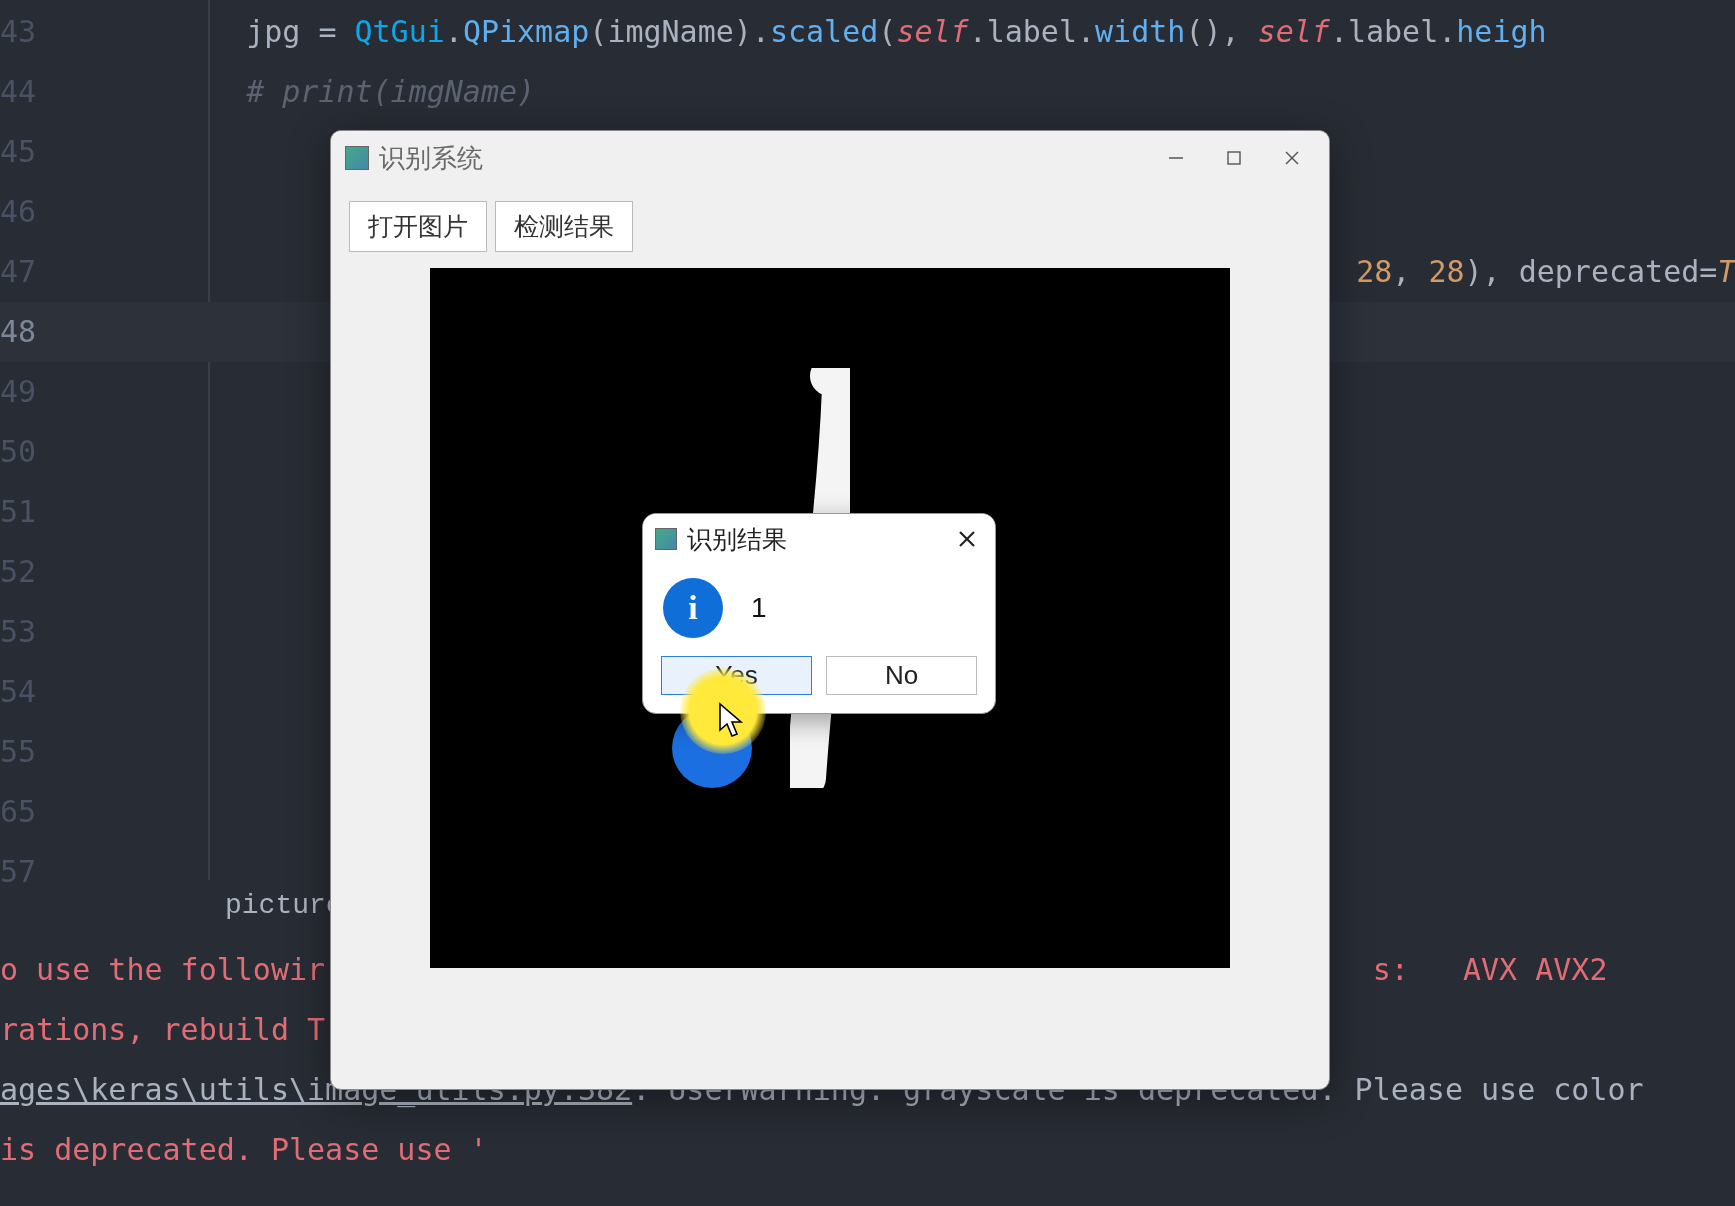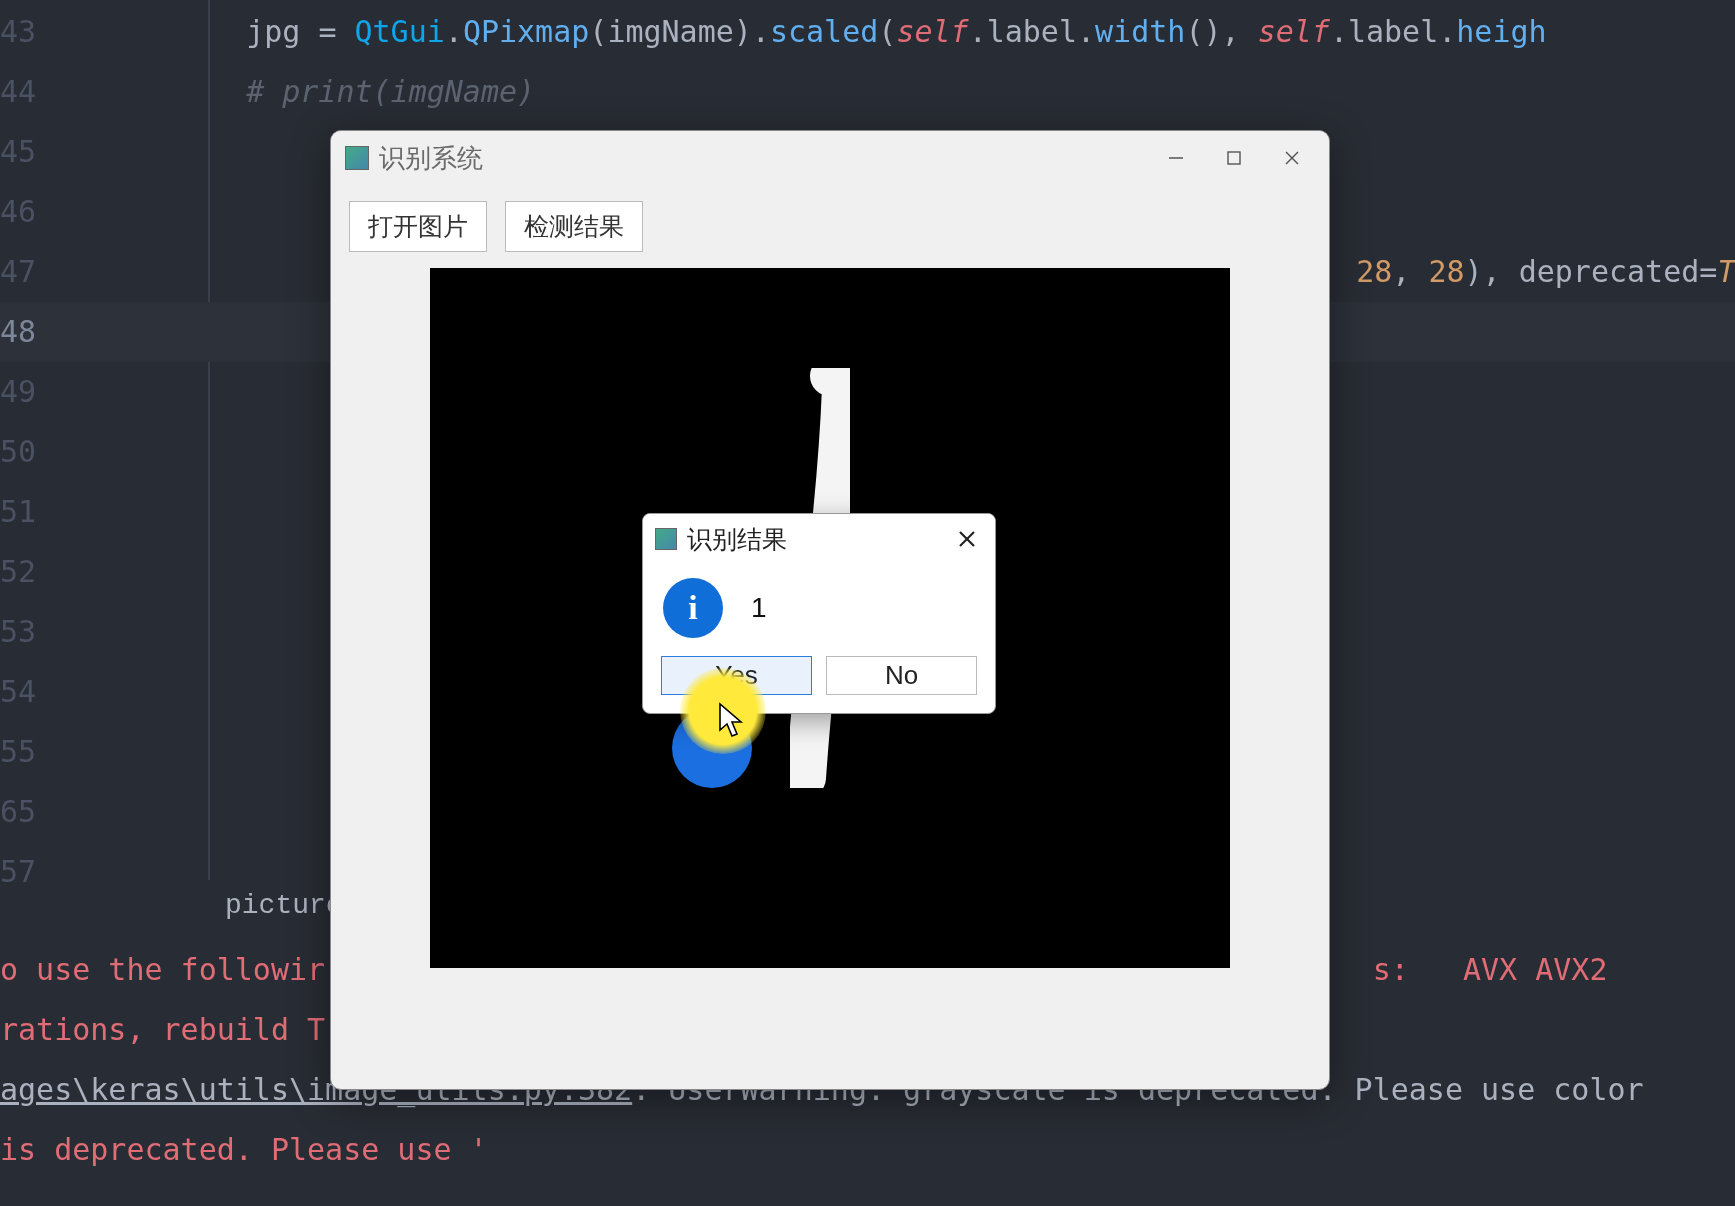--- a/index.html
+++ b/index.html
@@ -32,27 +32,27 @@
   .term-path { color:#abb2bf; text-decoration:underline; }
   .term-msg { color:#abb2bf; }
 
   .app-window { position:absolute; left:330px; top:130px; width:1000px; height:960px; background:#f0f0f0; border:1px solid #888; border-radius:11px; box-shadow:0 10px 40px rgba(0,0,0,0.4); overflow:hidden; }
   .app-titlebar { height:54px; display:flex; align-items:center; padding:0 8px; background:#f0f0f0; }
   .app-titlebar .app-iconbox { width:24px; height:24px; background:linear-gradient(135deg,#4a8,#48a); margin:0 10px 0 6px; border:1px solid #666; }
   .app-titlebar .title { font-size:26px; color:#6a6a6a; font-family:'Microsoft YaHei',sans-serif; flex:0 0 auto; }
   .app-titlebar .spacer { flex:1; }
   .winbtn { width:58px; height:40px; display:flex; align-items:center; justify-content:center; color:#666; font-size:22px; }
   .winbtn svg { width:18px; height:18px; stroke:#555; stroke-width:1.4; fill:none; }
-  .app-toolbar { padding:16px 30px 0 18px; display:flex; gap:18px; }
+  .app-toolbar { padding:16px 30px 0 18px; display:flex; gap:8px; }
   .toolbtn { background:#fff; border:1px solid #bbb; padding:8px 18px; font-size:25px; color:#333; font-family:'Microsoft YaHei',sans-serif; }
   .image-view { margin:16px auto 0 auto; width:800px; height:700px; background:#000; position:relative; }
   .digit-stroke { position:absolute; left:360px; top:100px; width:60px; height:420px; }
   .digit-stroke svg { width:100%; height:100%; }
 
-  .msgbox { position:absolute; left:642px; top:513px; width:354px; background:#fff; border:1px solid #999; border-radius:8px; box-shadow:0 8px 26px rgba(0,0,0,0.35); overflow:hidden; }
+  .msgbox { position:absolute; left:642px; top:513px; width:354px; background:#fff; border:1px solid #999; border-radius:14px; box-shadow:0 8px 26px rgba(0,0,0,0.35); overflow:hidden; }
   .msgbox-titlebar { height:50px; display:flex; align-items:center; padding:0 8px; background:#fff; }
   .msgbox-titlebar .app-iconbox { width:22px; height:22px; background:linear-gradient(135deg,#4a8,#48a); margin:0 10px 0 4px; border:1px solid #666; }
   .msgbox-titlebar .title { font-size:25px; color:#222; font-family:'Microsoft YaHei',sans-serif; }
   .msgbox-titlebar .spacer { flex:1; }
   .msgbox-titlebar .closebtn { width:40px; height:40px; display:flex; align-items:center; justify-content:center; }
   .msgbox-titlebar .closebtn svg { width:20px; height:20px; stroke:#222; stroke-width:2.2; }
   .msgbox-body { display:flex; align-items:center; padding:14px 20px 18px 20px; gap:28px; }
   .info-circle { width:60px; height:60px; border-radius:50%; background:#0f6ed8; color:#fff; display:flex; align-items:center; justify-content:center; font-family:'Georgia',serif; font-size:34px; font-weight:600; }
   .msgbox-text { font-size:28px; color:#111; font-family:sans-serif; }
   .msgbox-buttons { display:flex; gap:14px; padding:0 18px 18px 18px; }

